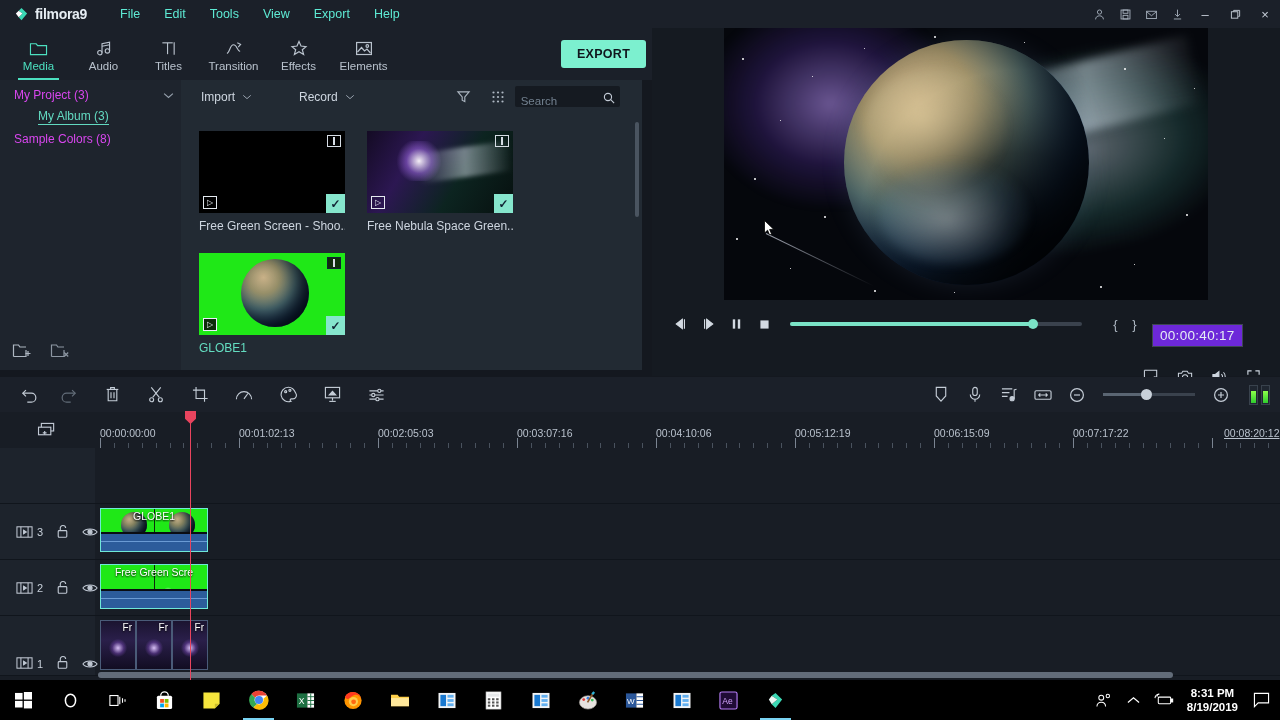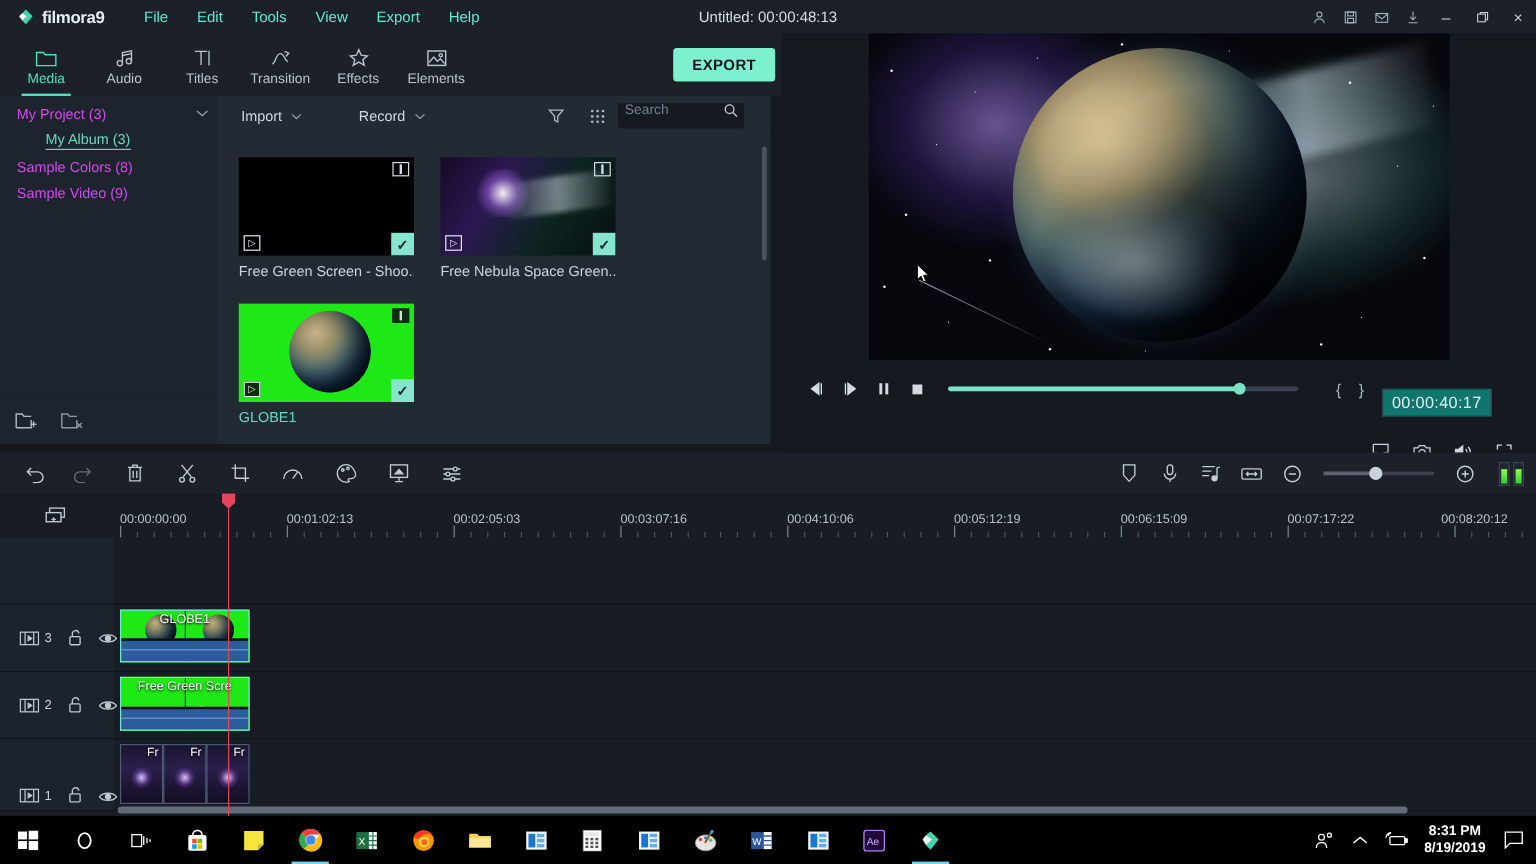--- a/index.html
+++ b/index.html
@@ -72,21 +72,21 @@
      background:#262d37; color:#8c97a4; font-size:8px; display:flex; align-items:center; justify-content:center;}
 
   
   .mediapanel { position:absolute; left:181px; top:80px; width:461px; height:290px; background:#222a33;}
   .media-toolbar { height:33px; display:flex; align-items:center; padding-left:14px; gap:0; background:#222a33;}
   .mt-btn { display:flex; align-items:center; gap:7px; font-size:12px; color:#cfd7e1; padding:4px 6px; cursor:default;}
   .mt-btn .cv { font-size:9px; color:#9aa5b1;}
   .mt-ico { width:26px; height:24px; display:flex; align-items:center; justify-content:center; color:#aeb8c3;}
   .searchbox {
     margin-left:4px; width:105px; height:21px; background:#151a21; border-radius:2px;
-    display:flex; align-items:flex-start; padding:0 6px; gap:4px;
+    display:flex; align-items:flex-end; padding:0 6px; gap:4px;
   }
   .searchbox input {
     background:transparent; border:none; outline:none; color:#cfd7e1;
     font-size:11.5px; width:78px; font-family:"Liberation Sans",sans-serif;
   }
   .searchbox input::placeholder { color:#72808f; }
   .media-grid { padding:18px 0 0 18px; display:flex; flex-wrap:wrap; gap:20px 22px; }
   .thumb-cell { width:146px; }
   .thumb {
     width:146px; height:82px; position:relative; overflow:hidden; background:#000;
@@ -147,21 +147,21 @@
   .streak { position:absolute; left:42px; top:205px; width:120px; height:1px;
      background:linear-gradient(90deg, rgba(210,215,230,.75), rgba(210,215,230,0)); transform:rotate(26deg); transform-origin:left;}
 
   .controls { position:absolute; left:0; top:280px; width:628px; height:32px; display:flex; align-items:center; padding-left:14px;}
   .cbtn { width:28px; height:28px; display:flex; align-items:center; justify-content:center; color:#d3dae2; cursor:pointer;}
   .seek { position:relative; margin-left:12px; width:292px; height:4px; background:#3a424d; border-radius:2px;}
   .seek-fill { position:absolute; left:0; top:0; height:4px; width:243px; background:#7ae3c6; border-radius:2px;}
   .seek-knob { position:absolute; left:238px; top:-3px; width:10px; height:10px; border-radius:50%; background:#7ae3c6;}
   .brace { width:19px; text-align:center; color:#aeb8c3; font-size:13px; cursor:pointer;}
   .tc-box {
-    margin-left:8px; border:1px solid #3e4753; background:#0f766e; padding:3px 7px;
+    margin-left:8px; border:1px solid #3e4753; background:#6d28d9; padding:3px 7px;
     font-size:13.5px; color:#e6edf4; letter-spacing:.3px;margin-top:23px;
   }
   .controls2 { position:absolute; right:10px; top:336px; display:flex; gap:0; align-items:center;}
   .c2 { width:34px; height:24px; display:flex; align-items:center; justify-content:center; color:#cdd5df; cursor:pointer;}
 
   
   .tl-toolbar { position:absolute; left:0; top:377px; width:1280px; height:35px; background:#1b2029; display:flex; align-items:center;}
   .tlt-left { display:flex; align-items:center; padding-left:18px; gap:14px;}
   .tlt-right { margin-left:auto; display:flex; align-items:center; padding-right:10px; gap:10px;}
   .tlt-ico { width:24px; height:24px; display:flex; align-items:center; justify-content:center; color:#c4ccd6; cursor:pointer;}
@@ -233,21 +233,20 @@
       <span class="logo-text">filmora9</span>
     </div>
     <div class="menubar">
       <div class="menuitem">File</div>
       <div class="menuitem">Edit</div>
       <div class="menuitem">Tools</div>
       <div class="menuitem">View</div>
       <div class="menuitem">Export</div>
       <div class="menuitem">Help</div>
     </div>
-    <div class="title-center">Untitled:  00:00:48:13</div>
     <div class="title-right">
       <div class="tr-icon">
         <svg width="13" height="13" viewBox="0 0 16 16" fill="none" stroke="#aab4c0" stroke-width="1.1">
             <circle cx="8" cy="5" r="2.6"></circle>
             <path d="M3.2 14c0-2.7 2.1-4.4 4.8-4.4s4.8 1.7 4.8 4.4"></path>
           </svg>
       </div>
       <div class="tr-icon">
         <svg width="13" height="13" viewBox="0 0 16 16" fill="none" stroke="#aab4c0" stroke-width="1.1">
             <rect x="2.5" y="2.5" width="11" height="11"></rect>
@@ -348,23 +347,20 @@
         <svg width="11" height="7" viewBox="0 0 12 8" fill="none" stroke="#97a2ae" stroke-width="1.3">
             <path d="M1 1.8 L6 6.2 L11 1.8"></path>
           </svg>
       </span>
     </div>
     <div class="sb-row sb-sub">
       <span>My Album (3)</span>
     </div>
     <div class="sb-row">
       <span>Sample Colors (8)</span>
-    </div>
-    <div class="sb-row">
-      <span>Sample Video (9)</span>
     </div>
   </div>
   <div class="sb-footer">
     <span>
       <svg width="20" height="17" viewBox="0 0 20 17" fill="none" stroke="#aeb7c2" stroke-width="1.2">
           <path d="M1.5 14.5 V3 h5 l1.4 2H14"></path>
           <path d="M1.5 14.5 H14 V8"></path>
           <path d="M16 9 v5 M13.5 11.5 h5"></path>
         </svg>
     </span>
@@ -774,21 +770,21 @@
         <div class="tick major" style="left: 978px;"></div>
         <div class="tick minor" style="left: 991.9px;"></div>
         <div class="tick minor" style="left: 1005.8px;"></div>
         <div class="tick minor" style="left: 1019.7px;"></div>
         <div class="tick minor" style="left: 1033.6px;"></div>
         <div class="tick minor" style="left: 1047.5px;"></div>
         <div class="tick minor" style="left: 1061.4px;"></div>
         <div class="tick minor" style="left: 1075.3px;"></div>
         <div class="tick minor" style="left: 1089.2px;"></div>
         <div class="tick minor" style="left: 1103.1px;"></div>
-        <div class="rl-label" style="left: 1106px;">00:08:20:12</div>
+        <div class="rl-label" style="left: 1129px; text-decoration: underline;">00:08:20:12</div>
         <div class="tick major" style="left: 1117px;"></div>
         <div class="tick minor" style="left: 1130.9px;"></div>
         <div class="tick minor" style="left: 1144.8px;"></div>
         <div class="tick minor" style="left: 1158.7px;"></div>
         <div class="tick minor" style="left: 1172.6px;"></div>
       </div>
 
     <div class="tracks">
 
       <div class="track" style="height:56px">

